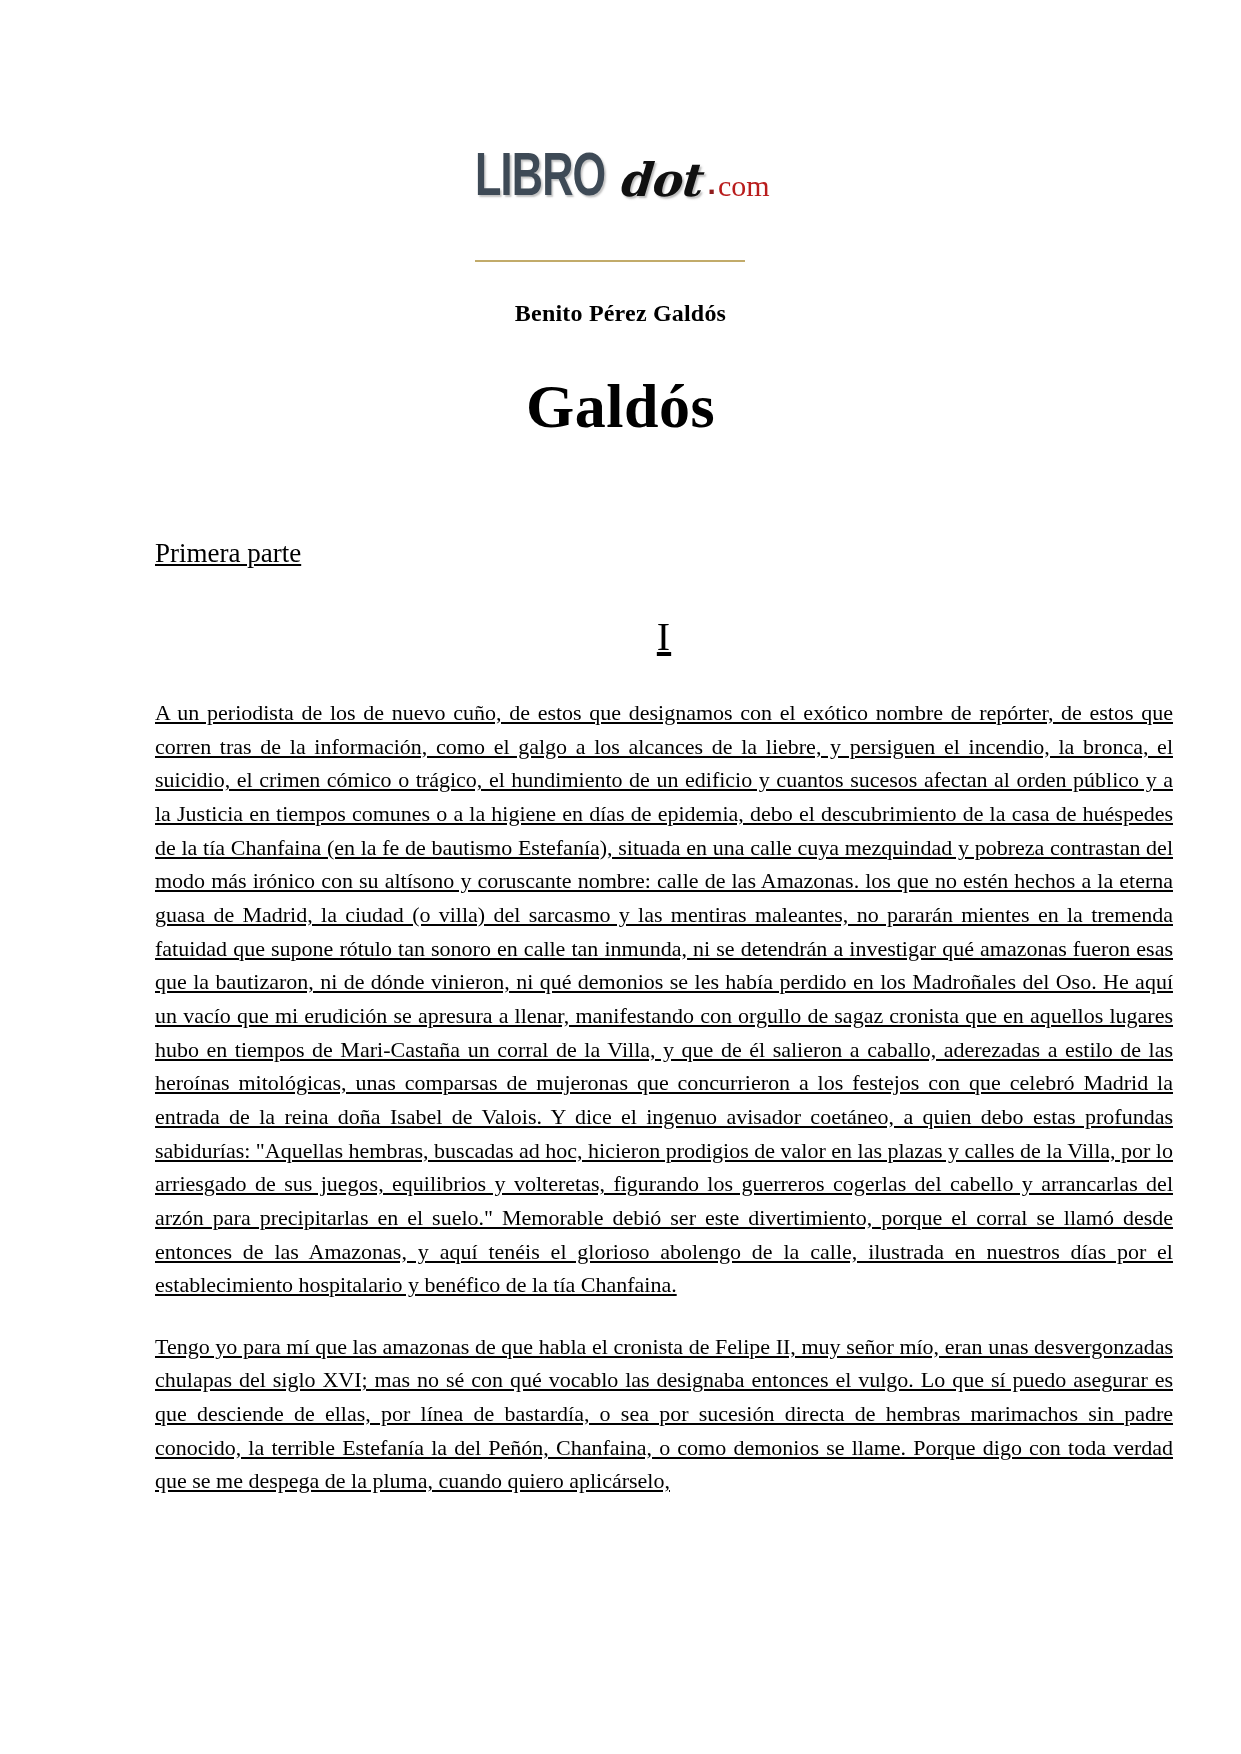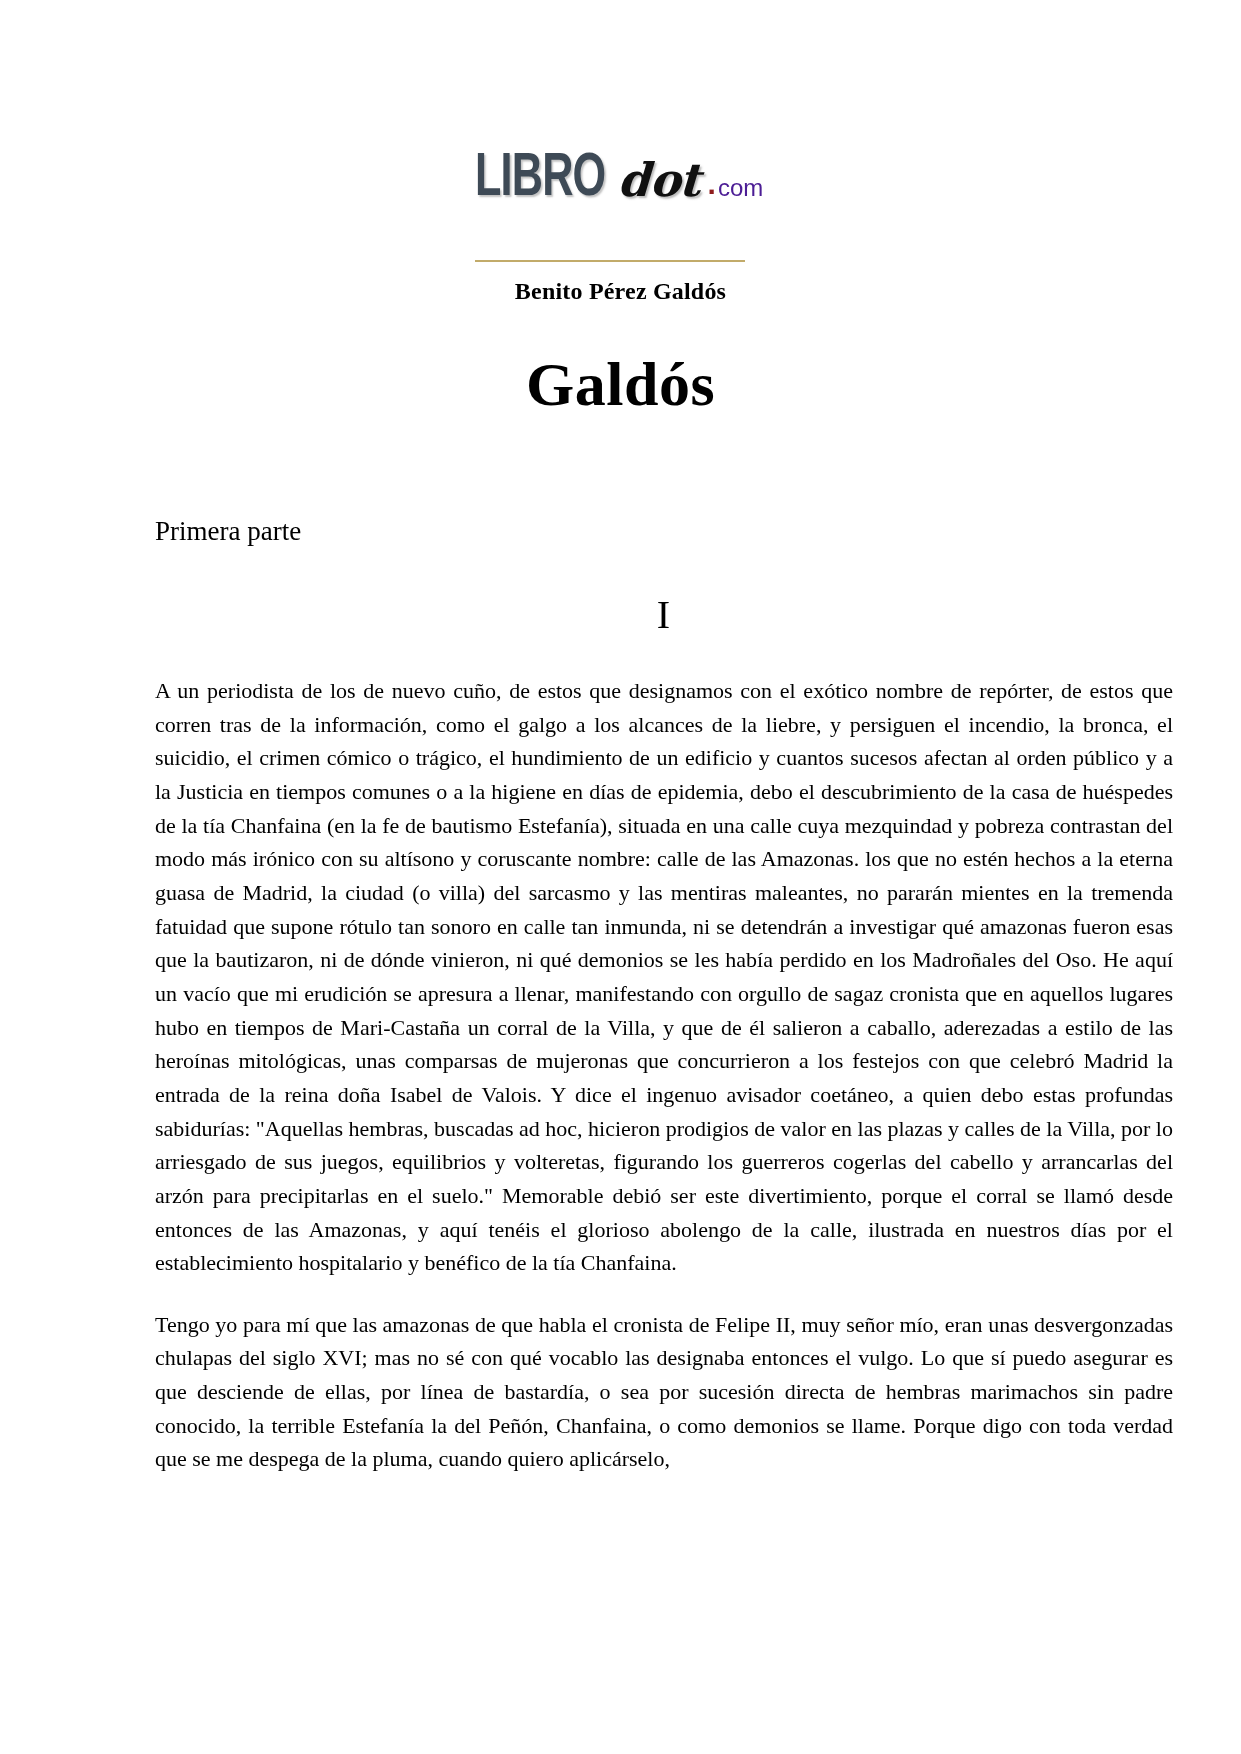--- a/index.html
+++ b/index.html
@@ -79,56 +79,57 @@
     font-family: "Liberation Sans", "DejaVu Sans", sans-serif;
     font-weight: bold;
     font-size: 30px;
     margin-left: 5px;
     margin-right: 2px;
     display: inline-block;
     transform: translateY(-2px);
   }
 
   .logo-com {
-    font-family: Liberation Sans, sans-serif;
-    font-size: 24px;
-    color: #4c1d95;
+    font-family: Liberation Serif, serif;
+    font-size: 30px;
+    color: #b91c1c;
     letter-spacing: 0px;
     display: inline-block;
   }
 
   .logo-rule {
     margin-top: 12px;
     width: 270px;
     height: 2px;
     background: #c2ab6a;
   }
 
   
   .author {
     text-align: center;
     font-weight: bold;
     font-size: 24px;
-    margin-top: 16px;
+    margin-top: 38px;
     letter-spacing: 0.2px;
   }
 
   .book-title {
     text-align: center;
     font-weight: bold;
     font-size: 62px;
     margin-top: 44px;
     letter-spacing: 0.5px;
   }
 
   
   .content {
     padding-left: 155px;
     padding-right: 68px;
     margin-top: 96px;
+    text-decoration: underline;
   }
 
   .part-label {
     font-size: 27px;
     text-align: left;
     margin-bottom: 0;
   }
 
   .chapter-number {
     text-align: center;

